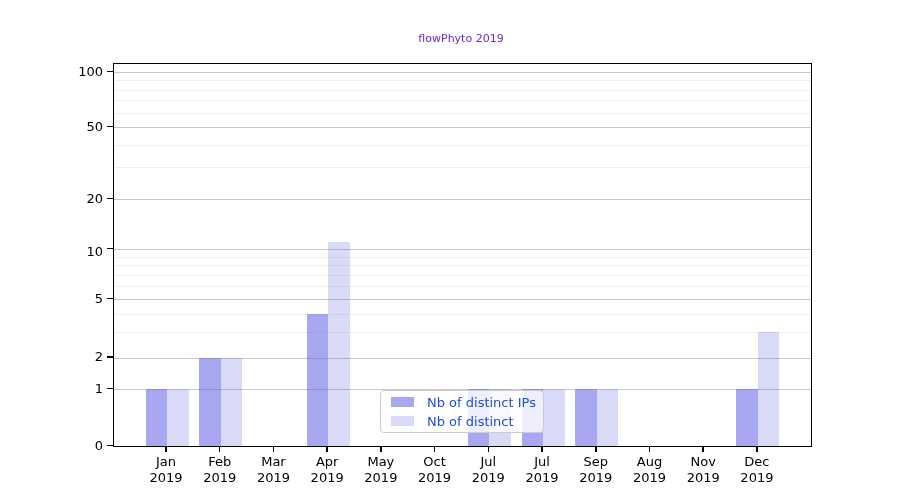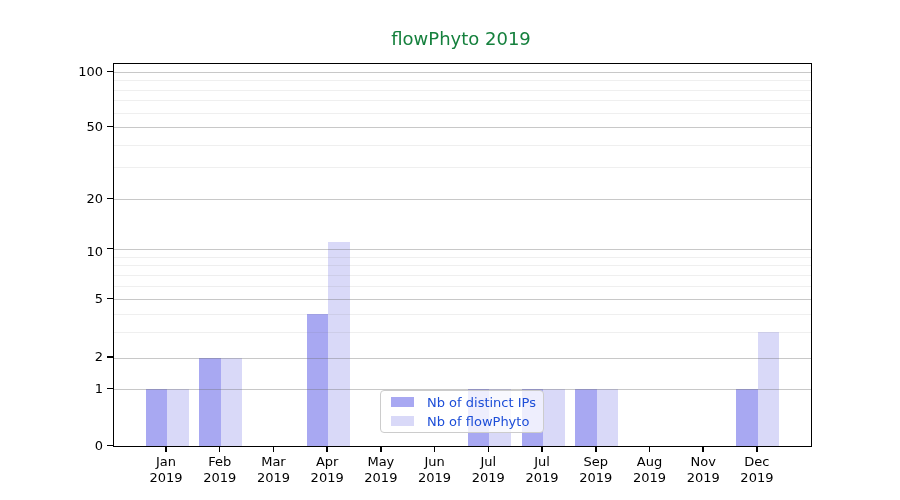--- a/index.html
+++ b/index.html
@@ -2,21 +2,21 @@
 <html><head>
 <meta charset="utf-8">
 <style>
   html,body{margin:0;padding:0;background:#fff;}
   #app{
     position:relative;width:900px;height:500px;background:#ffffff;overflow:hidden;
     font-family:"DejaVu Sans","Liberation Sans",sans-serif;color:#000;
   }
   .chart-title{
     position:absolute;top:30px;left:461px;transform:translateX(-50%);
-    font-size:18px;line-height:18px;white-space:nowrap;color:#15803d;
+    font-size:11px;line-height:18px;white-space:nowrap;color:#6d28d9;
   }
   #plot{
     position:absolute;left:113px;top:63px;width:697px;height:382px;
     border:1.5px solid #000;box-sizing:content-box;background:#fff;
   }
   #bar-layer,#grid-layer{position:absolute;inset:0;}
   #grid-layer{z-index:3;pointer-events:none;}
   #bar-layer{z-index:2;}
   .gridline{position:absolute;left:0;width:100%;height:1px;}
   .gridline.major{background:rgba(110,110,110,0.38);}
@@ -123,21 +123,21 @@
         <div>Apr</div>
         <div>2019</div>
       </div>
       <div class="xtick-mark" style="left: 380.13px; top: 447px;"></div>
       <div class="xtick-label" style="left: 350.88px; top: 454px;">
         <div>May</div>
         <div>2019</div>
       </div>
       <div class="xtick-mark" style="left: 433.85px; top: 447px;"></div>
       <div class="xtick-label" style="left: 404.6px; top: 454px;">
-        <div>Jun</div>
+        <div>Oct</div>
         <div>2019</div>
       </div>
       <div class="xtick-mark" style="left: 487.57px; top: 447px;"></div>
       <div class="xtick-label" style="left: 458.32px; top: 454px;">
         <div>Jul</div>
         <div>2019</div>
       </div>
       <div class="xtick-mark" style="left: 541.29px; top: 447px;"></div>
       <div class="xtick-label" style="left: 512.04px; top: 454px;">
         <div>Jul</div>
@@ -165,16 +165,16 @@
       </div>
     </div>
 
   <div id="legend">
     <div class="legend-item">
       <span class="legend-swatch" id="sw0" style="background: rgb(168, 168, 242);"></span>
       <span class="legend-label">Nb of distinct IPs</span>
     </div>
     <div class="legend-item">
       <span class="legend-swatch" id="sw1" style="background: rgb(217, 217, 248);"></span>
-      <span class="legend-label">Nb of flowPhyto</span>
+      <span class="legend-label">Nb of distinct</span>
     </div>
   </div>
 </div>
 
 </body></html>

